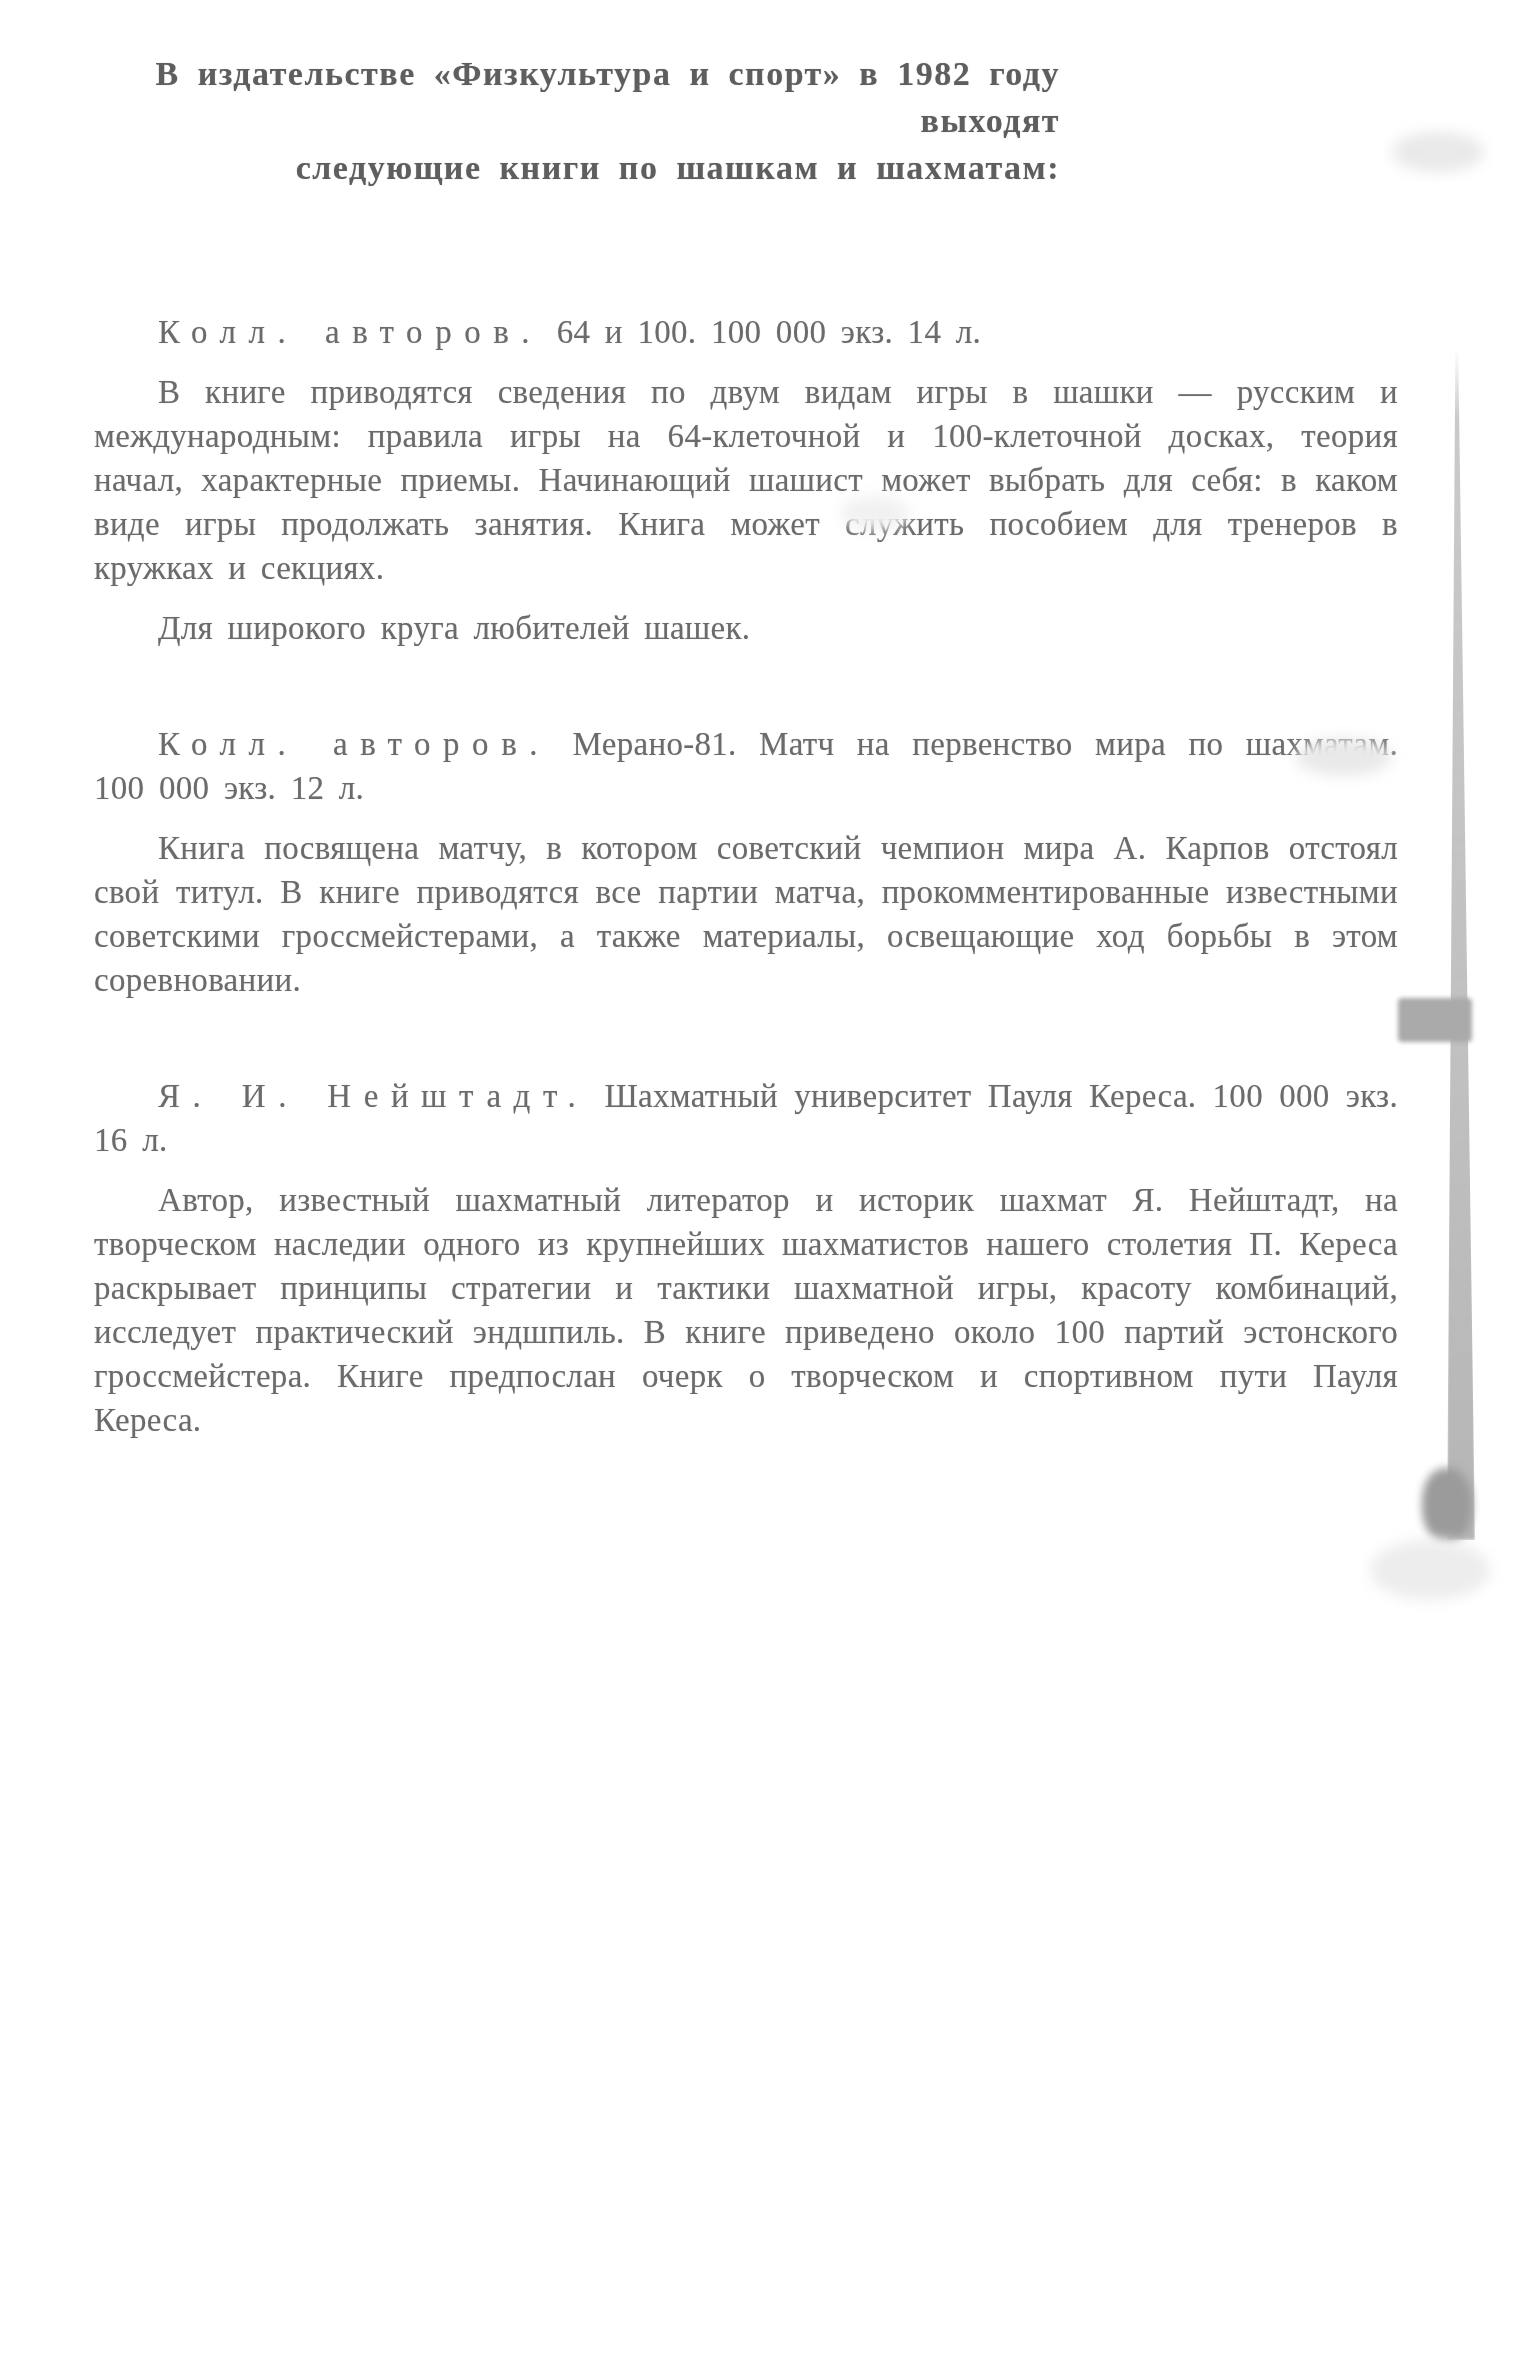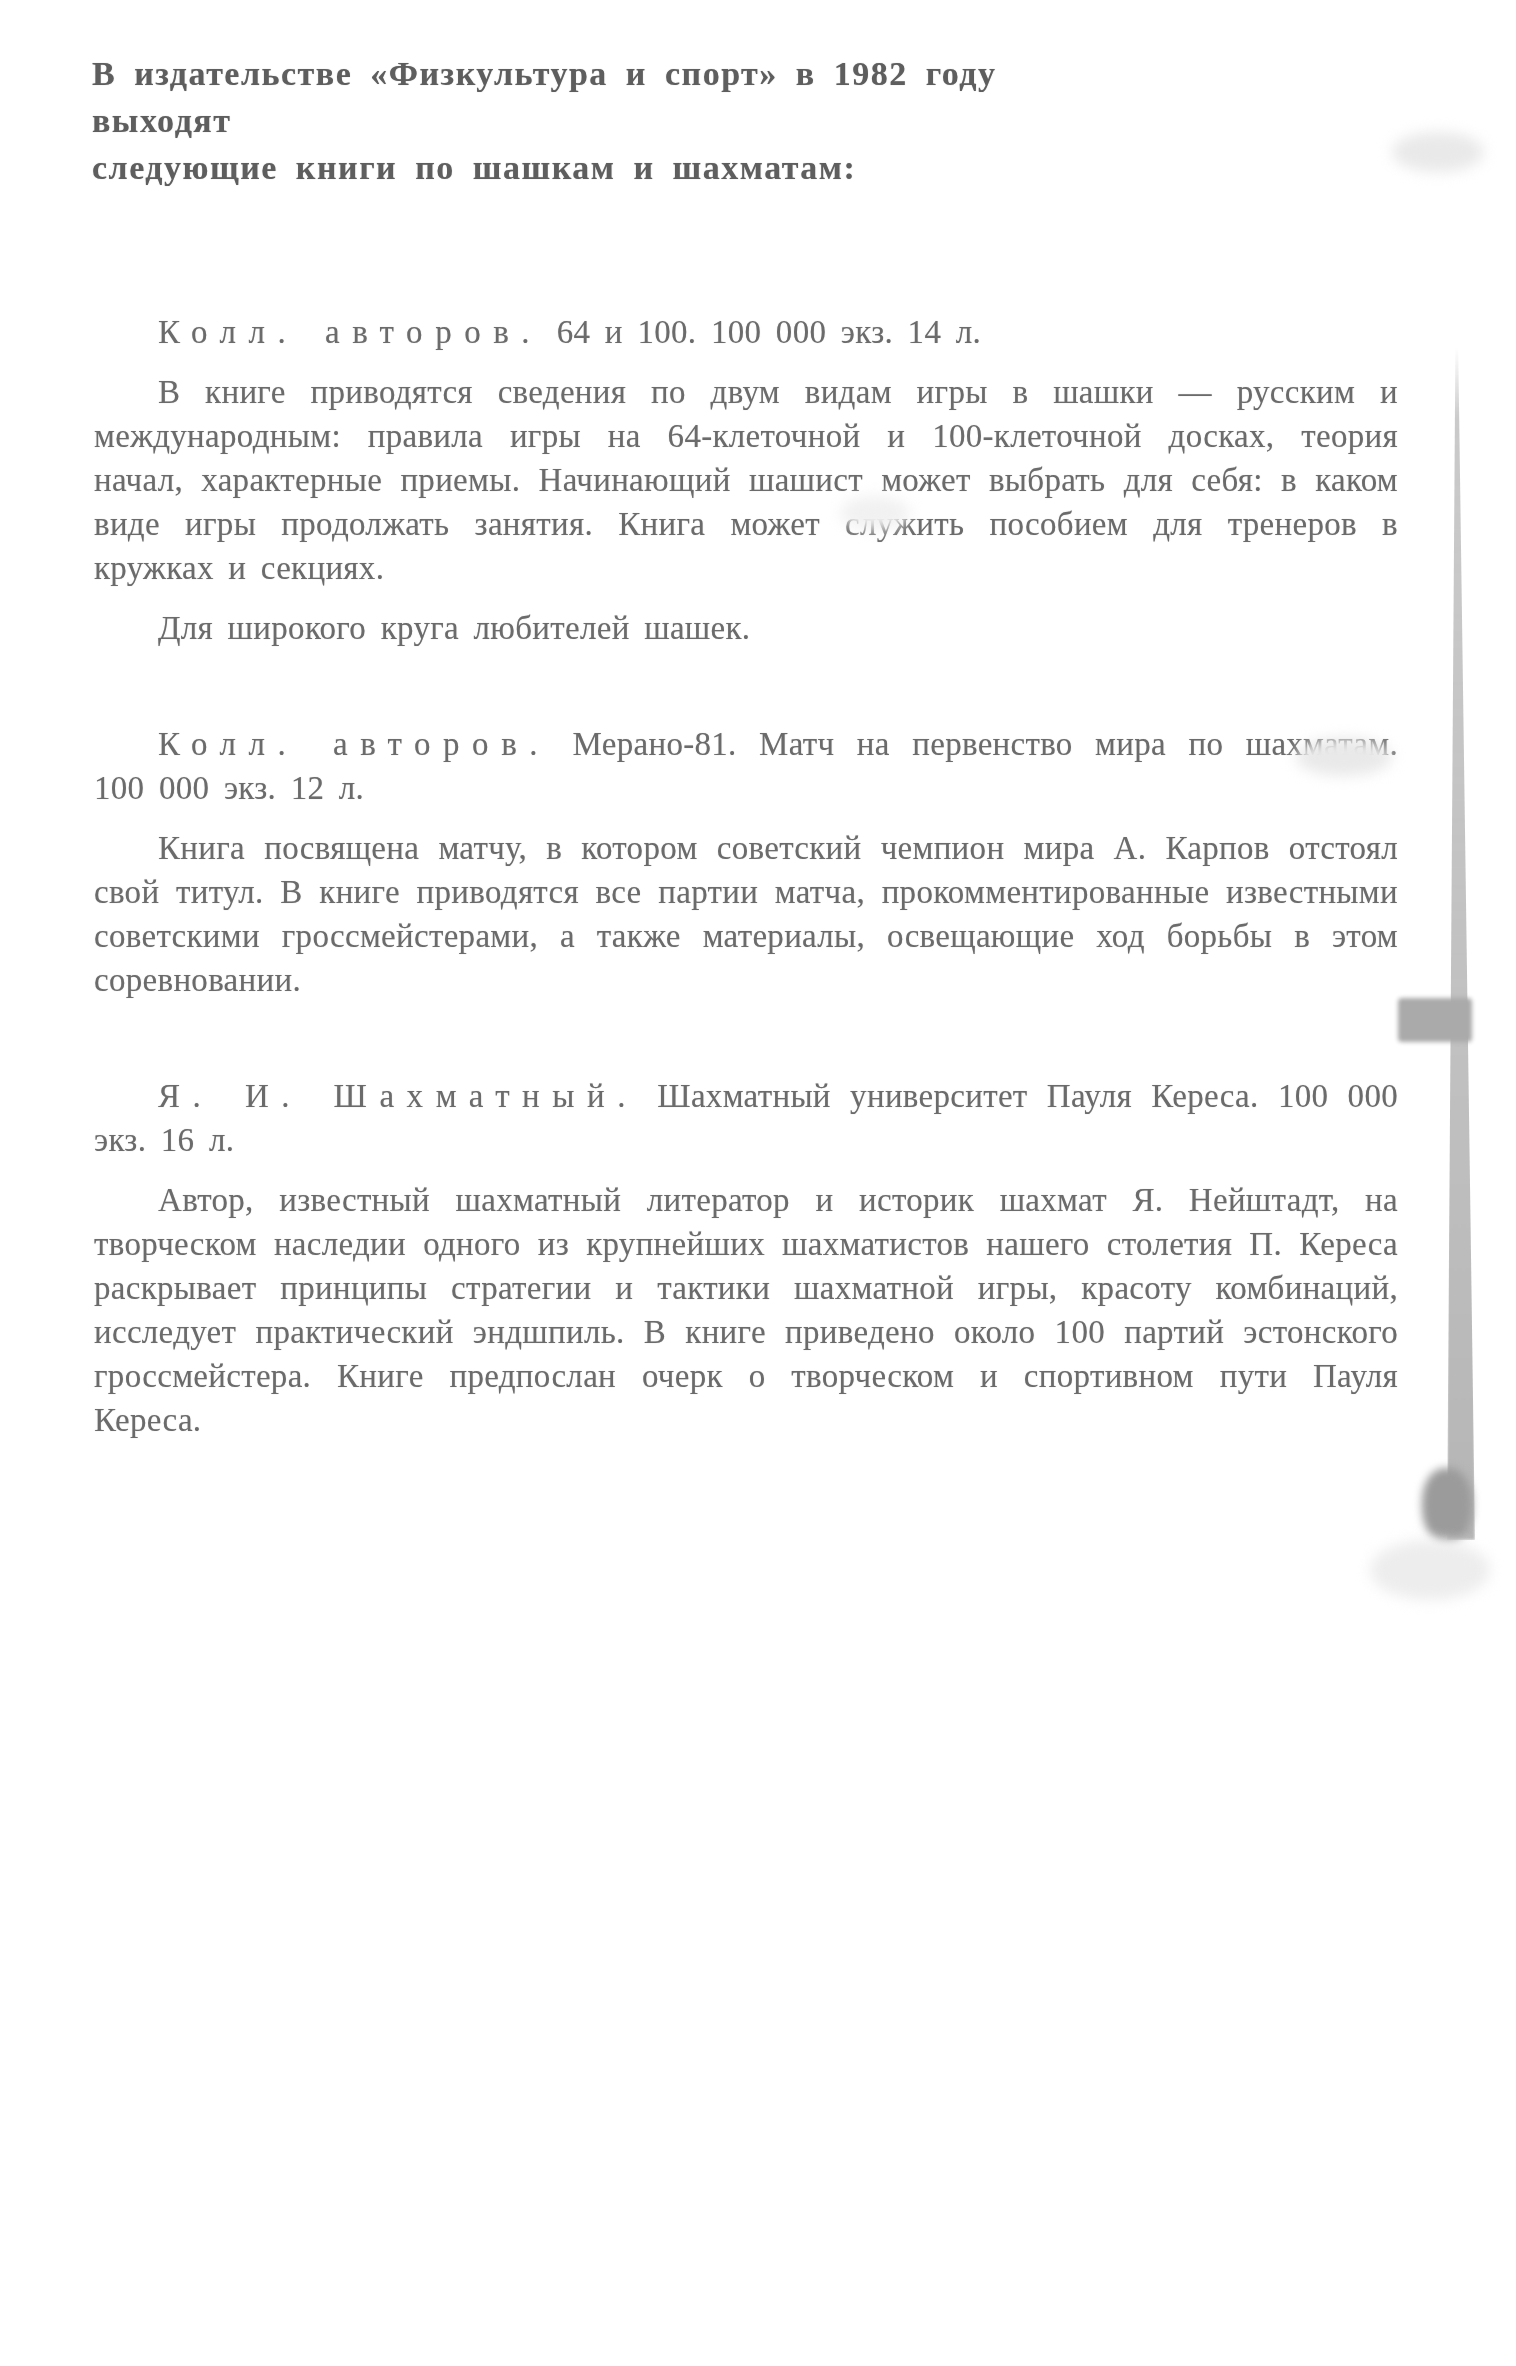--- a/index.html
+++ b/index.html
@@ -11,21 +11,21 @@
     background: #ffffff;
     overflow: hidden;
     font-family: "Liberation Serif", serif;
   }
   
   .page-header {
     position: absolute;
     top: 50px;
     left: 92px;
     width: 968px;
-    text-align: left;
+    text-align: right;
     color: #5e5e5e;
     font-weight: bold;
     font-size: 34px;
     line-height: 47px;
     letter-spacing: 1.5px;
     word-spacing: 8px;
     text-shadow: 0 0 1px rgba(94,94,94,0.45);
   }
   
   .book-list {
@@ -95,21 +95,21 @@
       <p class="desc">В книге приводятся сведения по двум видам игры в шашки — русским и международным: правила игры на 64-клеточной и 100-клеточной досках, теория начал, характерные приемы. Начинающий шашист может выбрать для себя: в каком виде игры продолжать занятия. Книга может служить пособием для тренеров в кружках и секциях.</p>
       <p class="aud">Для широкого круга любителей шашек.</p>
     </section>
 
     <section class="book">
       <p class="title"><span class="author">Колл. авторов.</span> <span>Мерано-81. Матч на первенство мира по шахматам. 100 000 экз. 12 л.</span></p>
       <p class="desc">Книга посвящена матчу, в котором советский чемпион мира А. Карпов отстоял свой титул. В книге приводятся все партии матча, прокомментированные известными советскими гроссмейстерами, а также материалы, освещающие ход борьбы в этом соревновании.</p>
     </section>
 
     <section class="book">
-      <p class="title"><span class="author">Я. И. Шахматный.</span> <span>Шахматный университет Пауля Кереса. 100 000 экз. 16 л.</span></p>
+      <p class="title"><span class="author">Я. И. Нейштадт.</span> <span>Шахматный университет Пауля Кереса. 100 000 экз. 16 л.</span></p>
       <p class="desc">Автор, известный шахматный литератор и историк шахмат Я. Нейштадт, на творческом наследии одного из крупнейших шахматистов нашего столетия П. Кереса раскрывает принципы стратегии и тактики шахматной игры, красоту комбинаций, исследует практический эндшпиль. В книге приведено около 100 партий эстонского гроссмейстера. Книге предпослан очерк о творческом и спортивном пути Пауля Кереса.</p>
     </section>
 
   </main>
 
   <div class="artifact shadow-wedge"></div>
   <div class="artifact shadow-rect"></div>
   <div class="artifact shadow-blob"></div>
   <div class="artifact smudge smudge-1"></div>
   <div class="artifact smudge smudge-2"></div>

